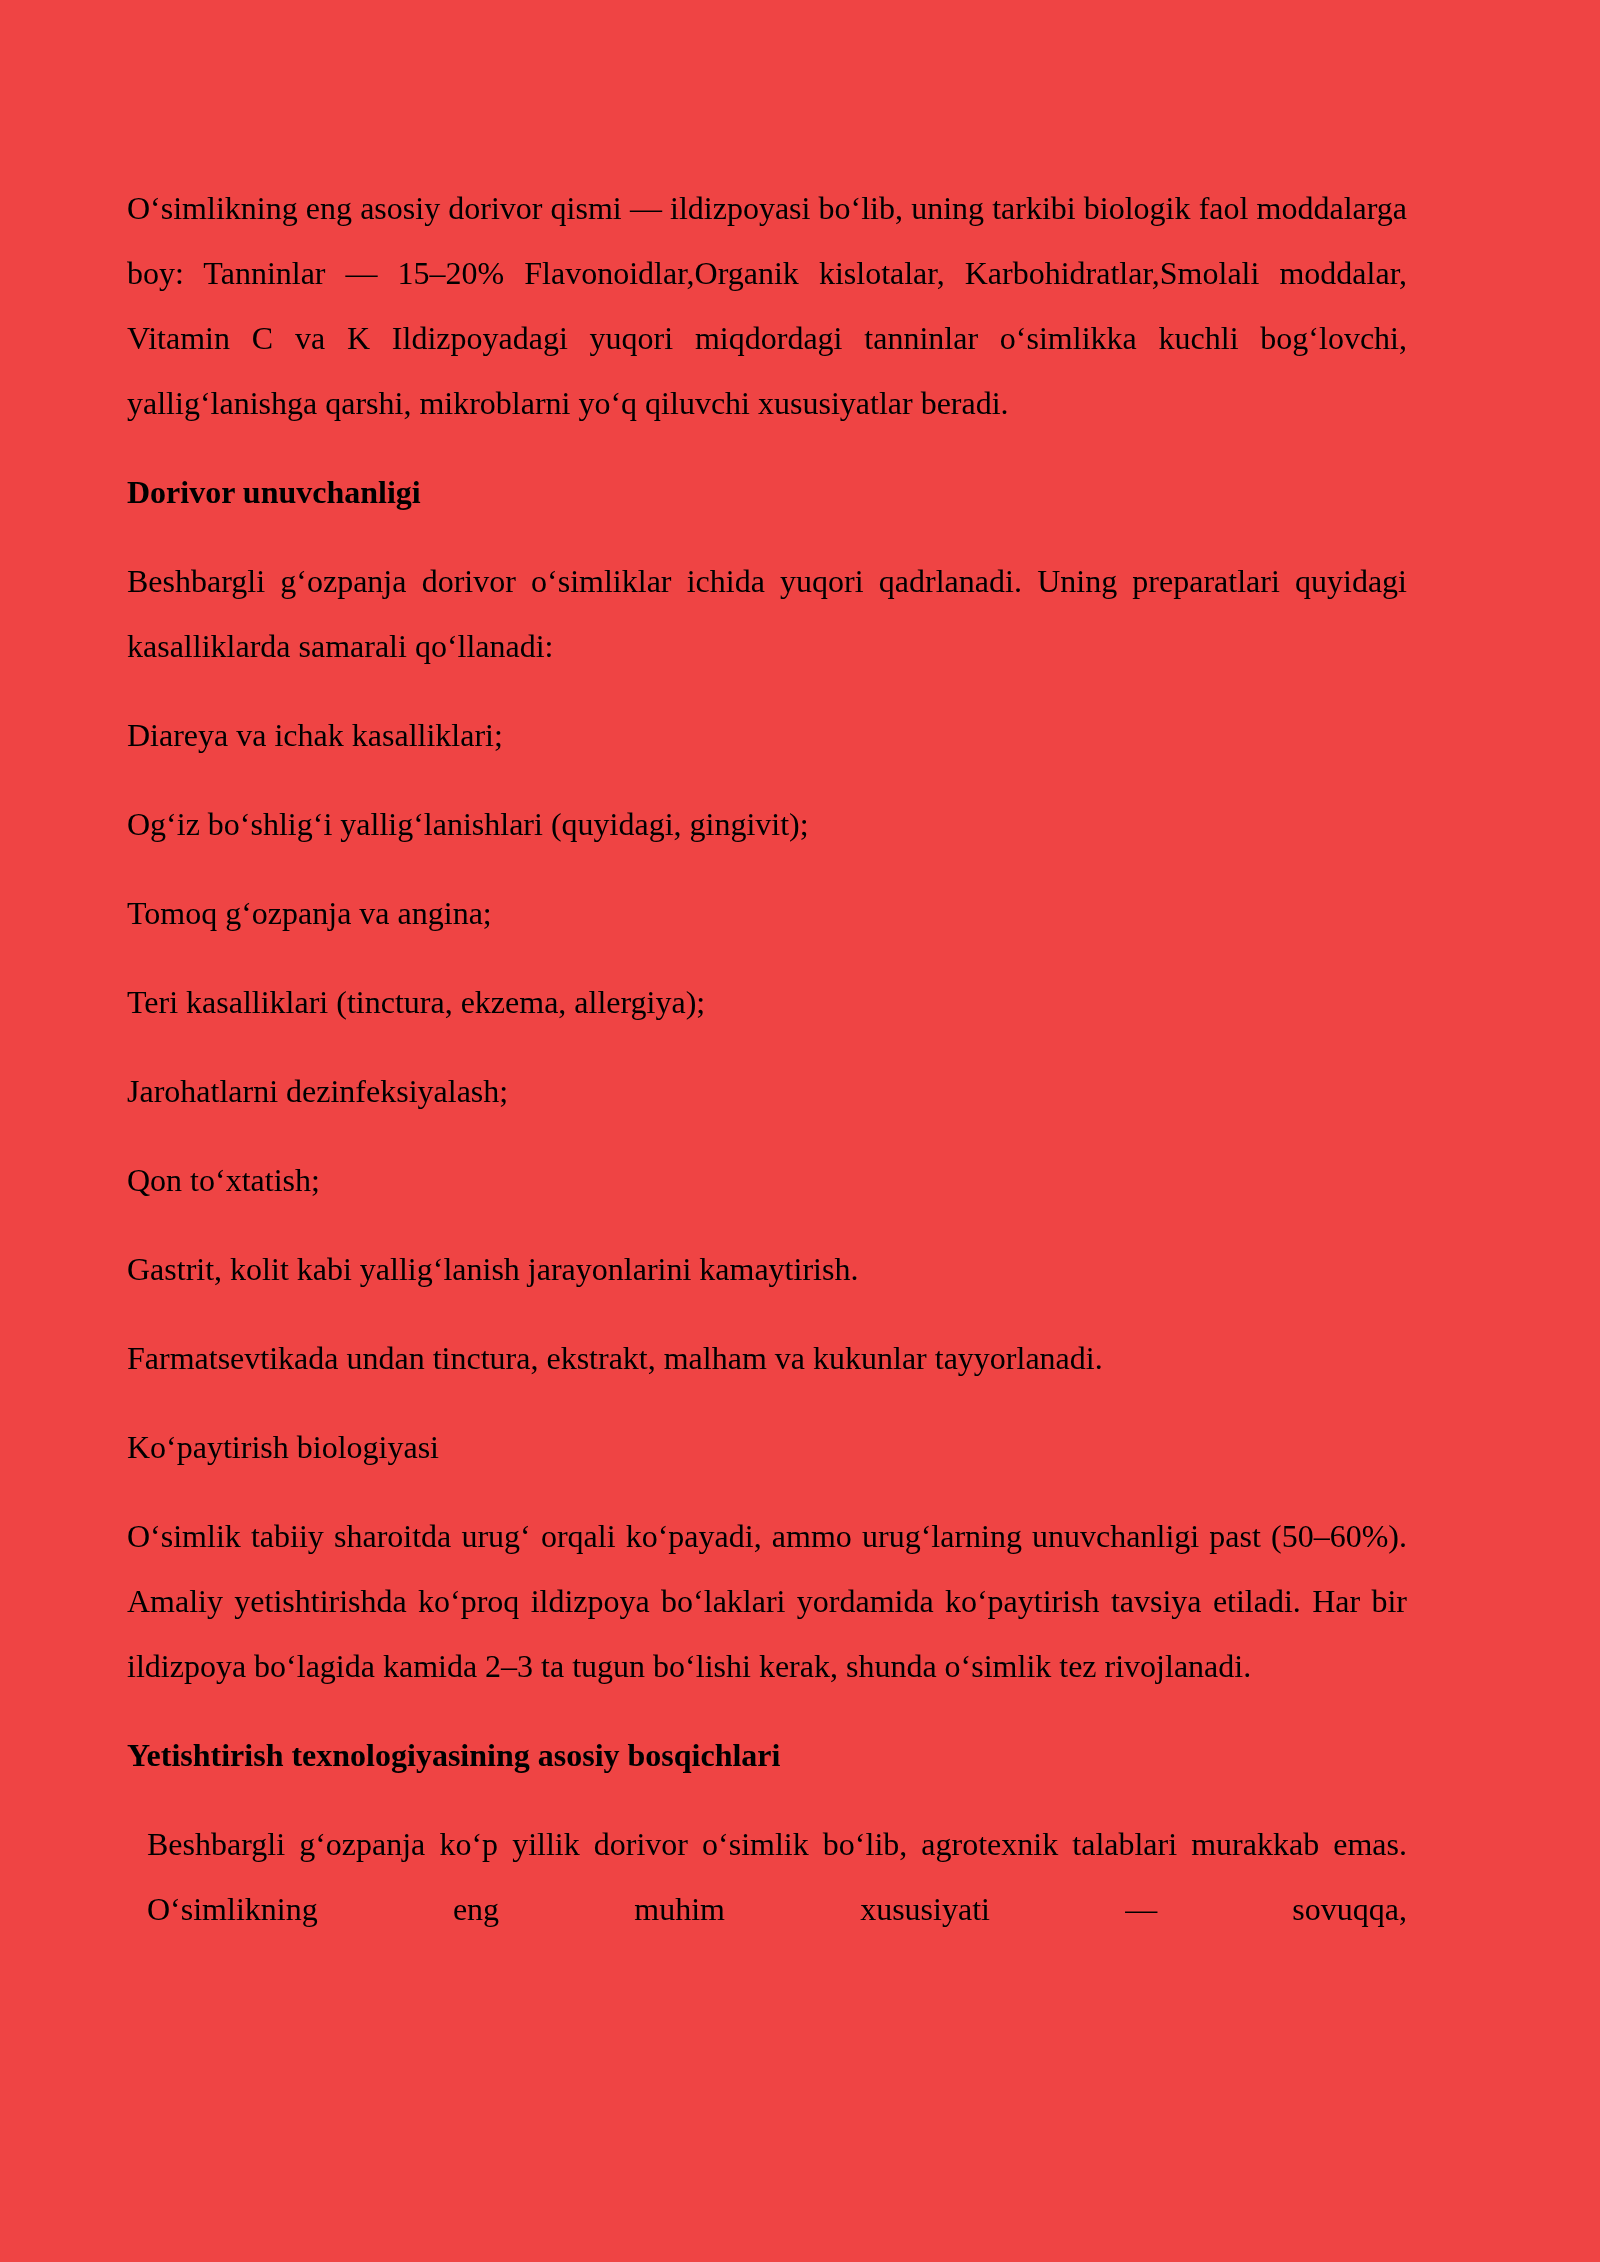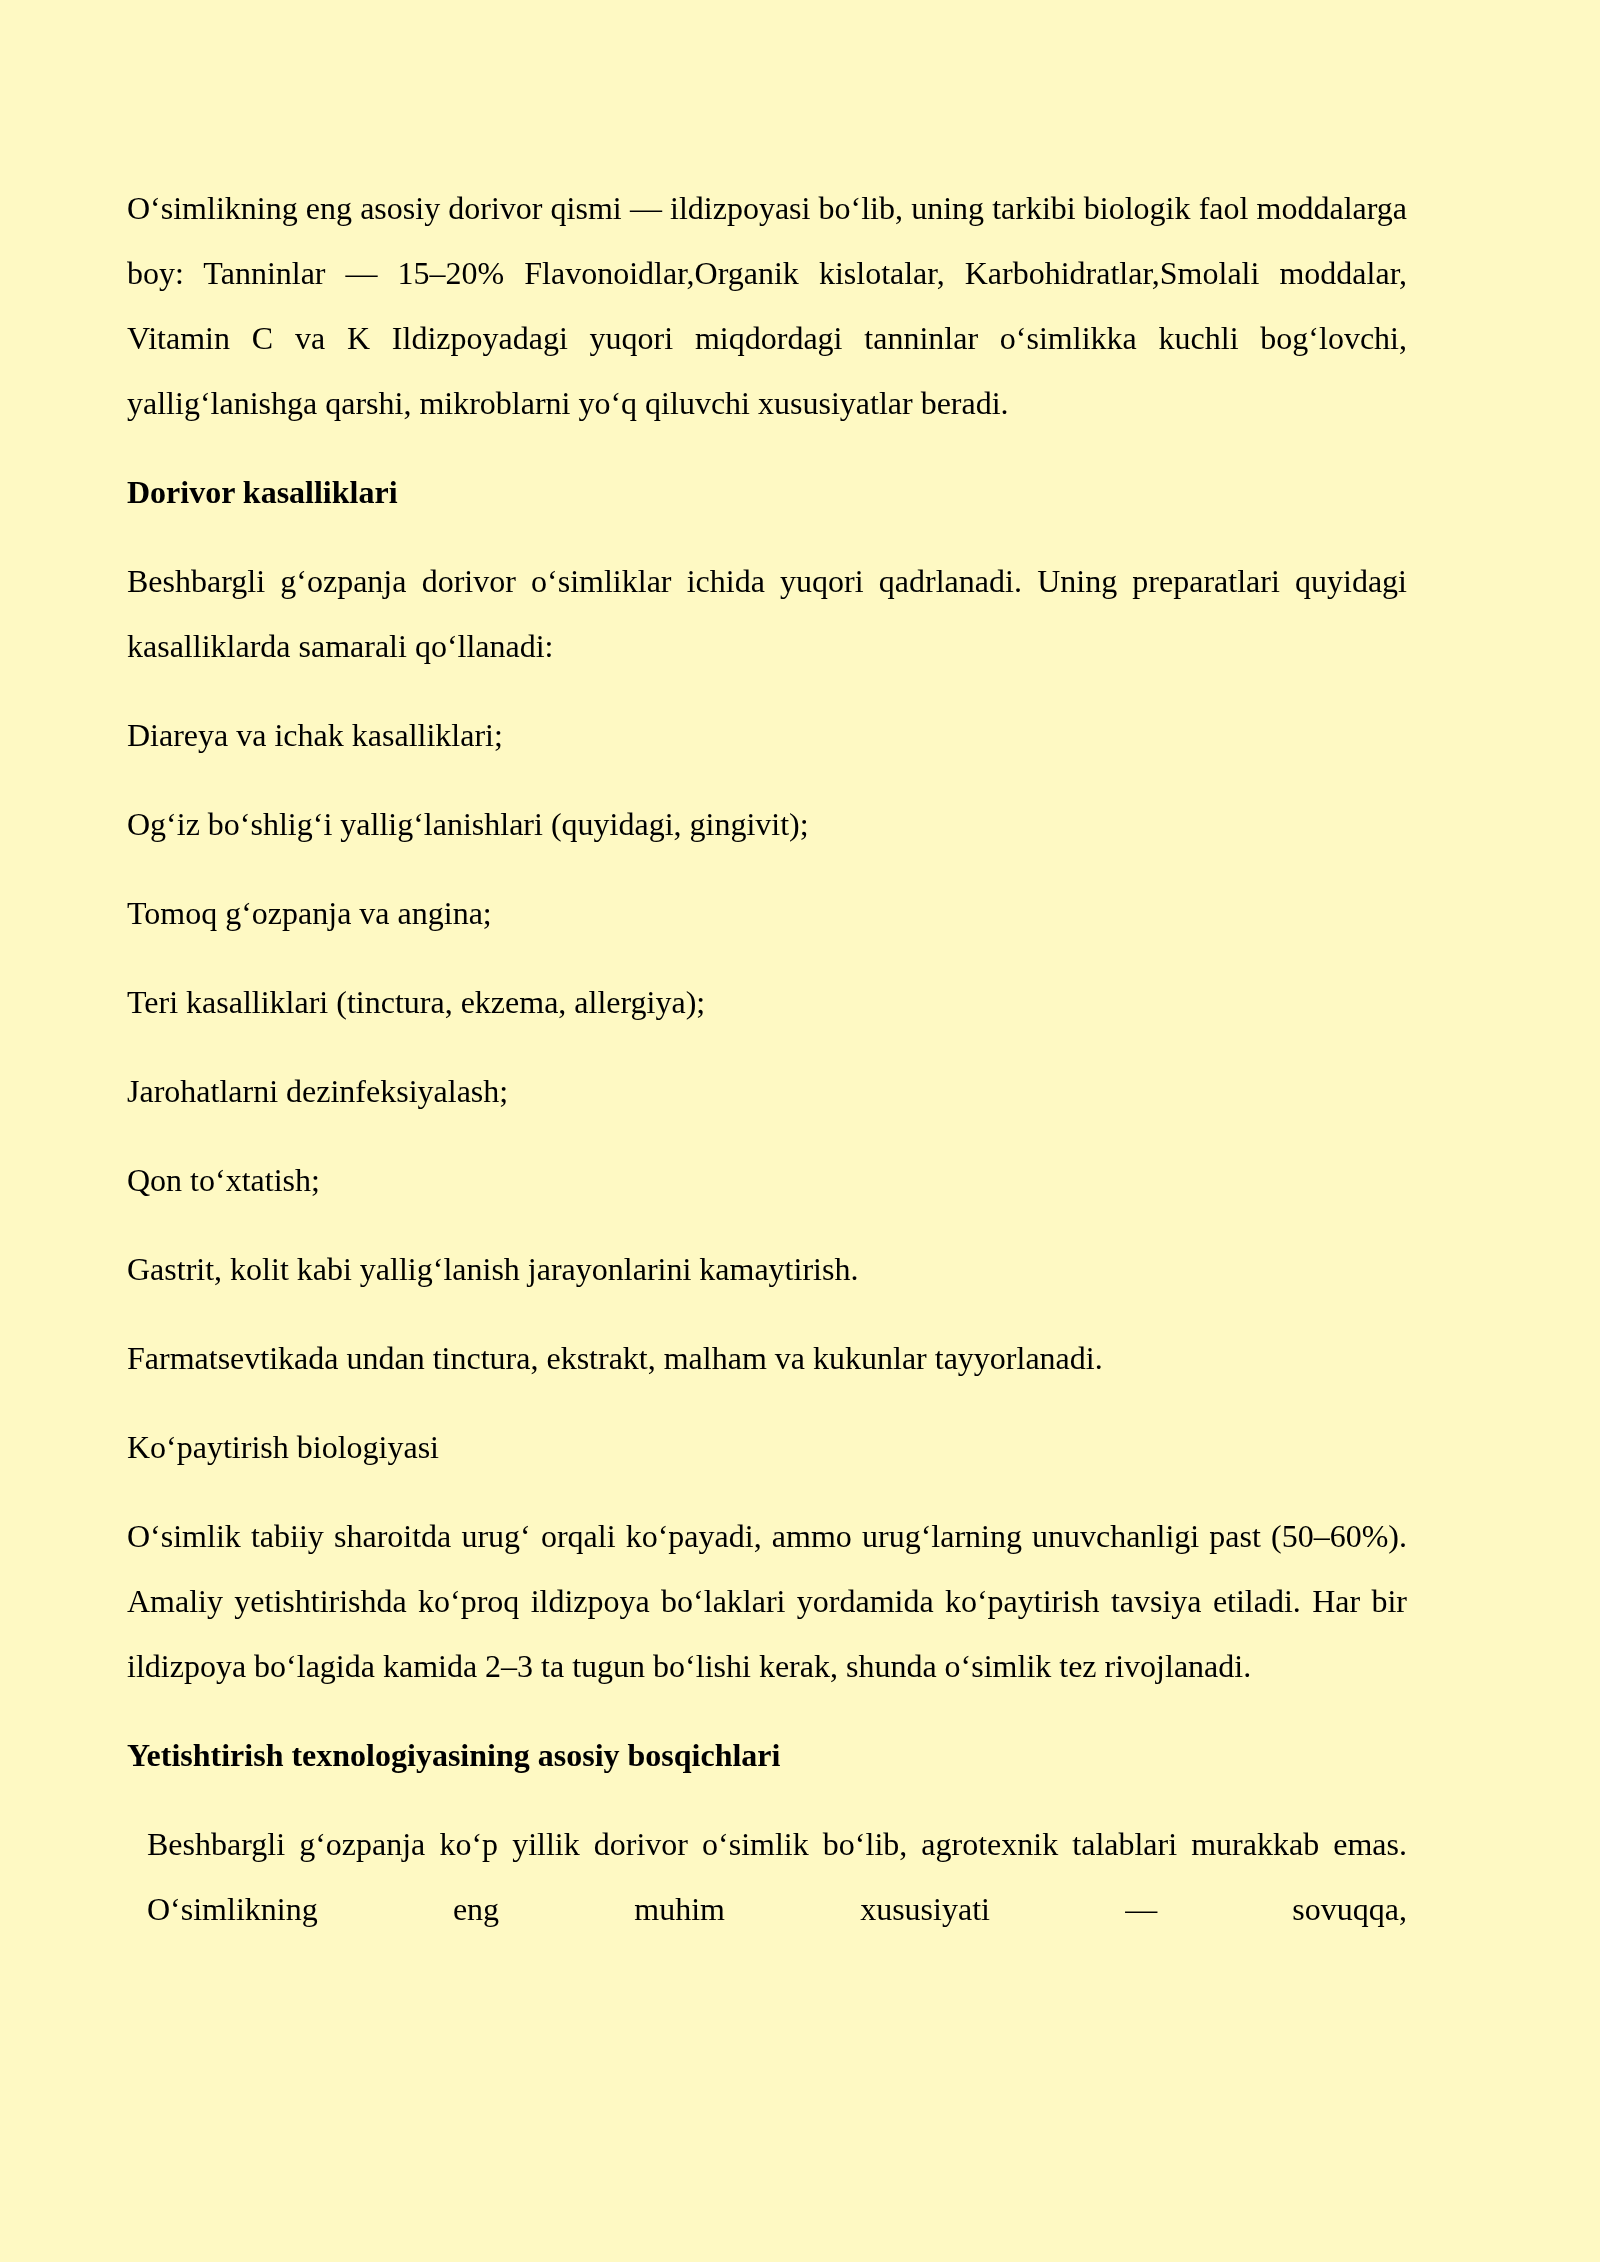--- a/index.html
+++ b/index.html
@@ -5,21 +5,21 @@
   html, body {
     margin: 0;
     padding: 0;
     background: #ffffff;
   }
   .page {
     position: relative;
     width: 1600px;
     height: 2262px;
     box-sizing: border-box;
-    background: #fef9c3;
+    background: #ef4444;
     color: #000000;
     font-family: "Liberation Serif", "DejaVu Serif", serif;
     font-size: 32px;
     line-height: 65px;
     padding: 176px 193px 0 127px;
     overflow: hidden;
   }
   .page p,
   .page h2 {
     margin: 0 0 24px 0;
@@ -37,21 +37,21 @@
     text-align-last: justify;
     margin-left: 20px;
   }
 </style>
 </head>
 <body>
 
 <div class="page">
   <p>Oʻsimlikning eng asosiy dorivor qismi — ildizpoyasi boʻlib, uning tarkibi biologik faol moddalarga boy: Tanninlar — 15–20% Flavonoidlar,Organik kislotalar, Karbohidratlar,Smolali moddalar, Vitamin C va K Ildizpoyadagi yuqori miqdordagi tanninlar oʻsimlikka kuchli bogʻlovchi, yalligʻlanishga qarshi, mikroblarni yoʻq qiluvchi xususiyatlar beradi.</p>
 
-  <h2 class="heading">Dorivor kasalliklari</h2>
+  <h2 class="heading">Dorivor unuvchanligi</h2>
 
   <p>Beshbargli gʻozpanja dorivor oʻsimliklar ichida yuqori qadrlanadi. Uning preparatlari quyidagi kasalliklarda samarali qoʻllanadi:</p>
 
   <p>Diareya va ichak kasalliklari;</p>
   <p>Ogʻiz boʻshligʻi yalligʻlanishlari (quyidagi, gingivit);</p>
   <p>Tomoq gʻozpanja va angina;</p>
   <p>Teri kasalliklari (tinctura, ekzema, allergiya);</p>
   <p>Jarohatlarni dezinfeksiyalash;</p>
   <p>Qon toʻxtatish;</p>
   <p>Gastrit, kolit kabi yalligʻlanish jarayonlarini kamaytirish.</p>

